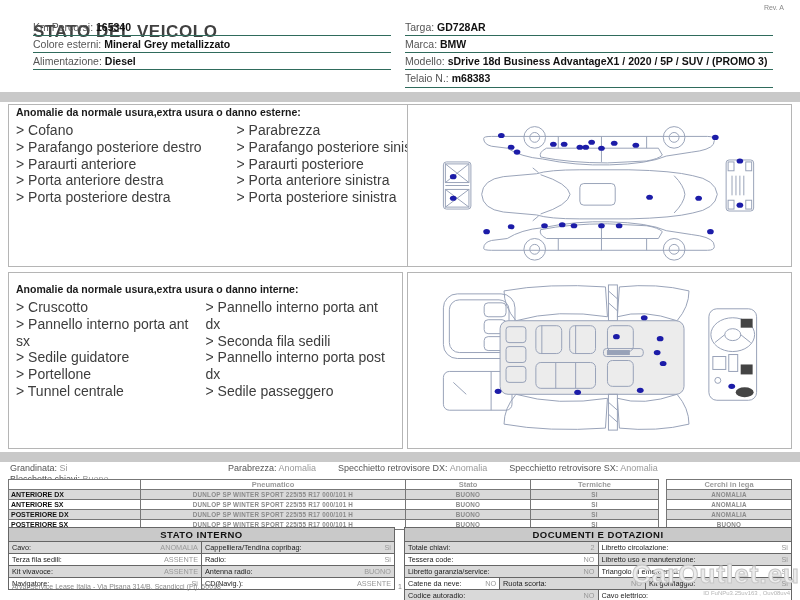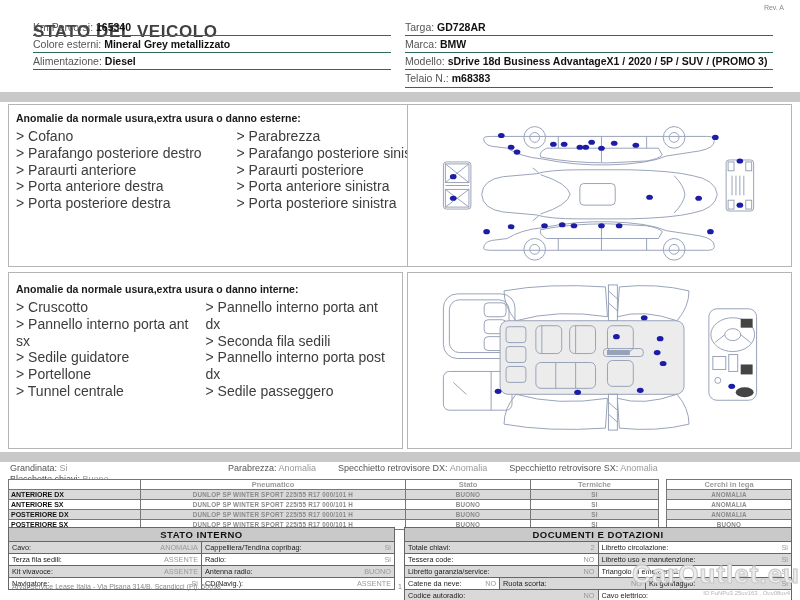--- a/index.html
+++ b/index.html
@@ -15,21 +15,21 @@
   .hcol.right{left:405px;width:368px;}
   .hrow{border-bottom:1px solid #2F6B5C;padding:2px 0 1px;font-size:10.5px;
         color:#555;line-height:1.25;}
   .hrow b{color:#111;}
 
   .graybar{position:absolute;left:0;width:800px;height:10px;background:#c9c9c9;}
   .bar1{top:92px;} .bar2{top:452px;}
 
   
   .panel{position:absolute;border:1px solid #b5b5b5;background:#fff;box-sizing:border-box;}
-  .list1{left:8px;top:104px;width:457px;height:163px;padding:7px 7px;}
+  .list1{left:8px;top:104px;width:457px;height:163px;padding:1px 7px;}
   .diag1{left:407px;top:104px;width:385px;height:163px;}
   .list2{left:8px;top:272px;width:395px;height:177px;padding:10px 7px;}
   .diag2{left:407px;top:272px;width:385px;height:177px;}
   .ltitle{font-size:10.5px;font-weight:bold;color:#1a1a1a;margin-bottom:4px;}
   .lcols{display:flex;}
   .lcols ul{list-style:none;margin:0;padding:0;width:50%;font-size:14px;color:#3d3d3d;}
   .lcols li{line-height:1.2;}
   .lcols li::before{content:attr(data-bullet);}
   svg{display:block;}
 

